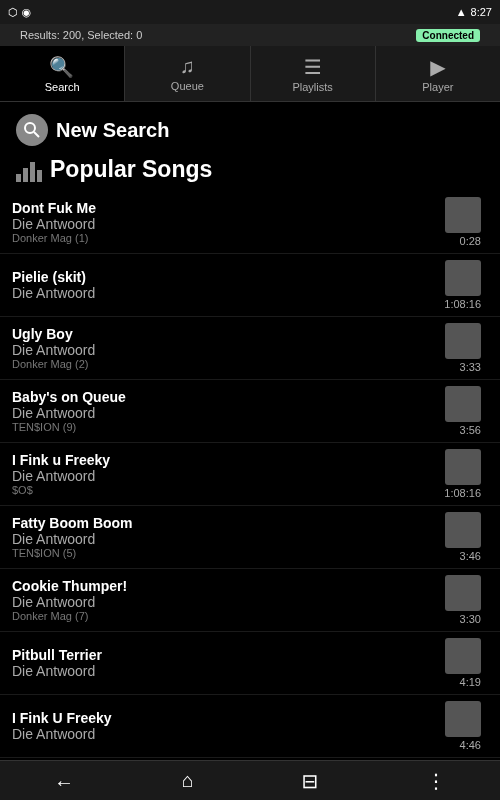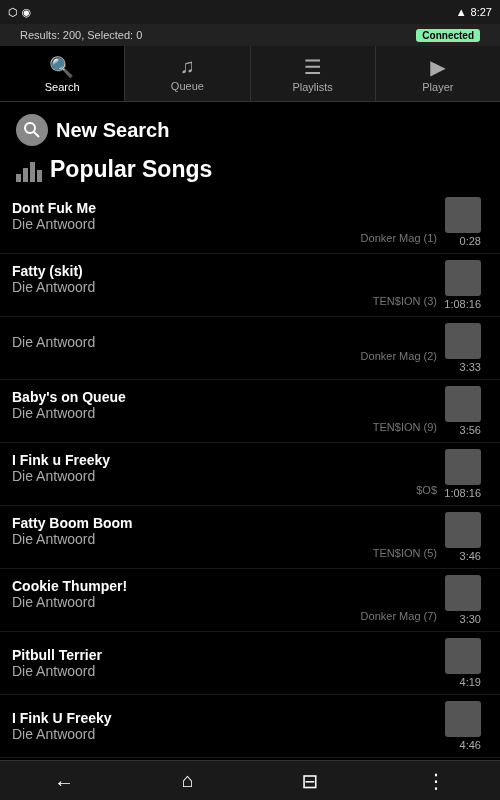--- a/index.html
+++ b/index.html
@@ -147,21 +147,20 @@
       font-weight: bold;
       color: #fff;
     }
     .song-artist {
       font-size: 14px;
       color: #aaa;
     }
     .song-album {
       font-size: 11px;
       color: #777;
-      text-align: right;
     }
     .song-thumb {
       width: 36px;
       height: 36px;
       background: #555;
       border-radius: 3px;
       flex-shrink: 0;
     }
     .song-duration {
       font-size: 11px;
@@ -263,31 +262,31 @@
         <div class="song-artist">Die Antwoord</div>
         <div class="song-album">Donker Mag (1)</div>
       </div>
       <div class="thumb-wrapper">
         <div class="song-thumb"></div>
         <span class="song-duration">0:28</span>
       </div>
     </div>
       <div class="song-item">
       <div class="song-info">
-        <div class="song-title">Fatty (skit)</div>
-        <div class="song-artist">Die Antwoord</div>
-        <div class="song-album">TEN$ION (3)</div>
+        <div class="song-title">Pielie (skit)</div>
+        <div class="song-artist">Die Antwoord</div>
       </div>
       <div class="thumb-wrapper">
         <div class="song-thumb"></div>
         <span class="song-duration">1:08:16</span>
       </div>
     </div>
       <div class="song-item">
       <div class="song-info">
+        <div class="song-title">Ugly Boy</div>
         <div class="song-artist">Die Antwoord</div>
         <div class="song-album">Donker Mag (2)</div>
       </div>
       <div class="thumb-wrapper">
         <div class="song-thumb"></div>
         <span class="song-duration">3:33</span>
       </div>
     </div>
       <div class="song-item">
       <div class="song-info">

